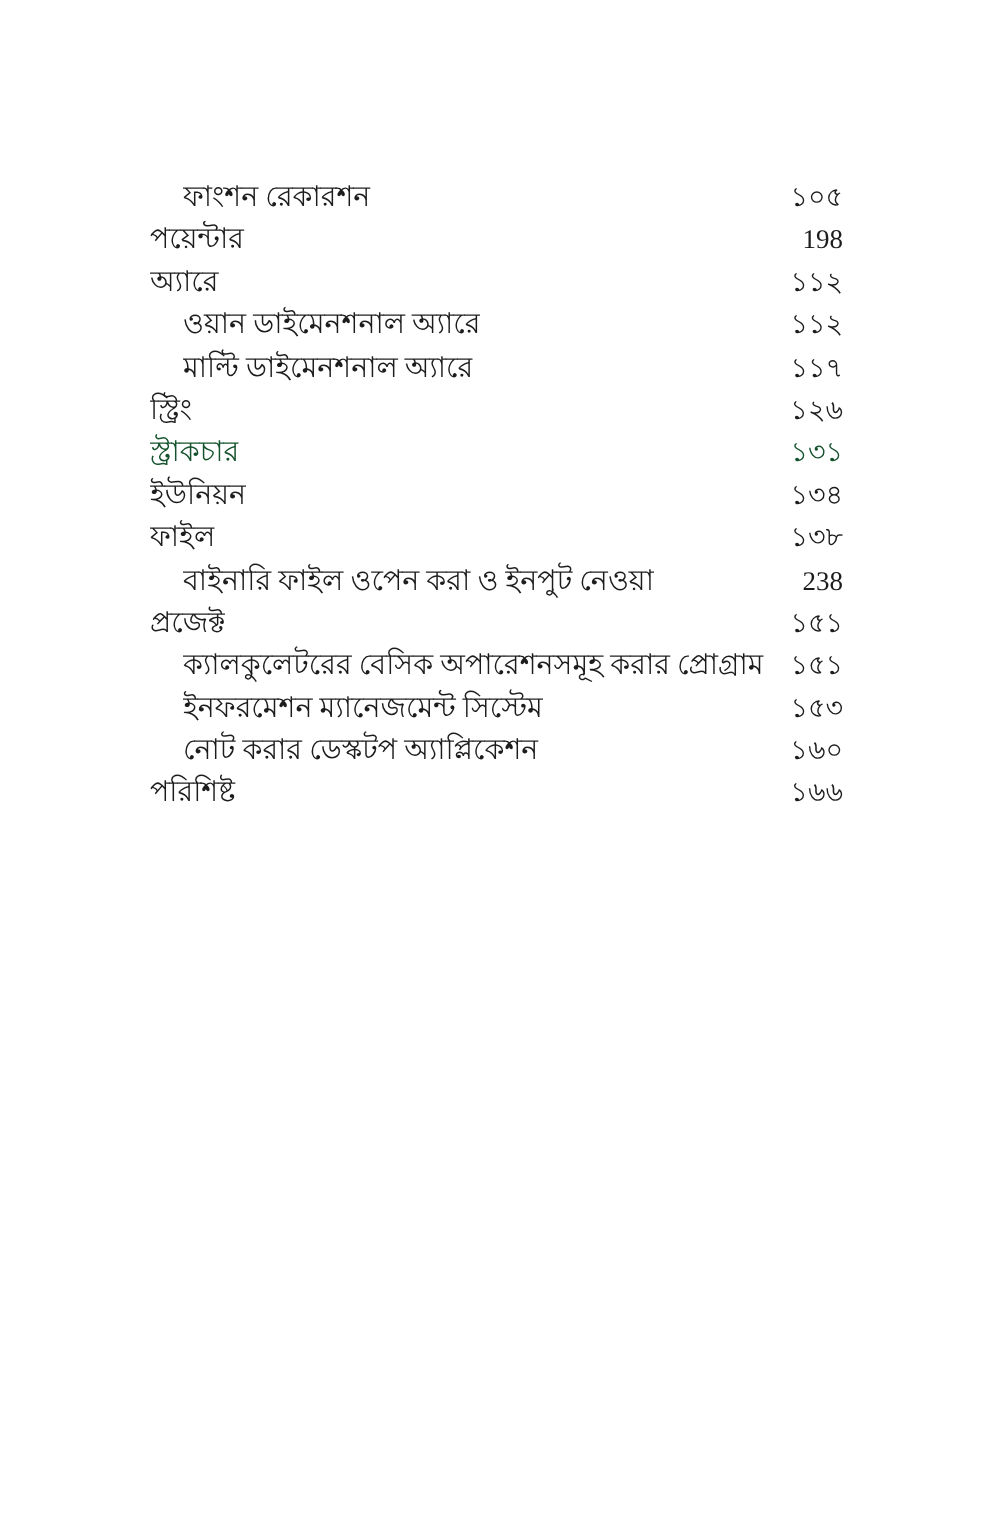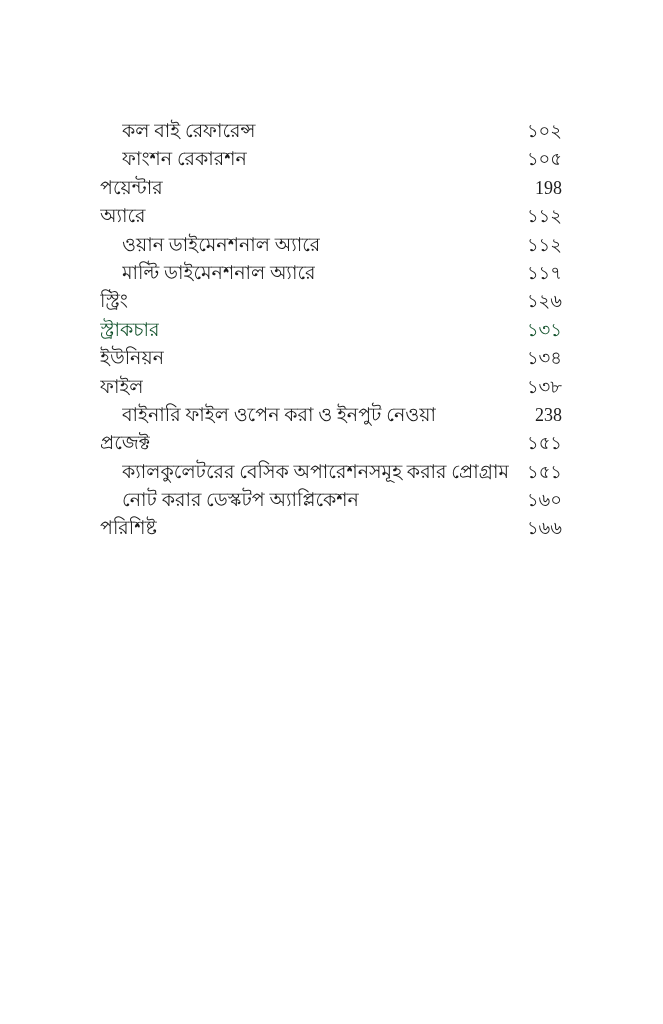--- a/index.html
+++ b/index.html
@@ -41,24 +41,20 @@
     font-size: 18px;
     margin-left: 12px;
   }
 </style>
 </head>
 <body>
 
 <div class="book-page">
   <div class="toc" id="toc">
       <div class="toc-row level-1" style="color: rgb(28, 28, 28);">
-    <span class="toc-label">কল বাই রেফারেন্স</span>
-    <span class="toc-page">১০২</span>
-  </div>
-      <div class="toc-row level-1" style="color: rgb(28, 28, 28);">
     <span class="toc-label">ফাংশন রেকারশন</span>
     <span class="toc-page">১০৫</span>
   </div>
       <div class="toc-row" style="color: rgb(28, 28, 28);">
     <span class="toc-label">পয়েন্টার</span>
     <span class="toc-page">198</span>
   </div>
       <div class="toc-row" style="color: rgb(28, 28, 28);">
     <span class="toc-label">অ্যারে</span>
     <span class="toc-page">১১২</span>
@@ -93,20 +89,24 @@
   </div>
       <div class="toc-row" style="color: rgb(28, 28, 28);">
     <span class="toc-label">প্রজেক্ট</span>
     <span class="toc-page">১৫১</span>
   </div>
       <div class="toc-row level-1" style="color: rgb(28, 28, 28);">
     <span class="toc-label">ক্যালকুলেটরের বেসিক অপারেশনসমূহ করার প্রোগ্রাম</span>
     <span class="toc-page">১৫১</span>
   </div>
       <div class="toc-row level-1" style="color: rgb(28, 28, 28);">
+    <span class="toc-label">ইনফরমেশন ম্যানেজমেন্ট সিস্টেম</span>
+    <span class="toc-page">১৫৩</span>
+  </div>
+      <div class="toc-row level-1" style="color: rgb(28, 28, 28);">
     <span class="toc-label">নোট করার ডেস্কটপ অ্যাপ্লিকেশন</span>
     <span class="toc-page">১৬০</span>
   </div>
       <div class="toc-row" style="color: rgb(28, 28, 28); gap: 32px;">
     <span class="toc-label">পরিশিষ্ট</span>
     <span class="toc-page">১৬৬</span>
   </div>
     </div>
 </div>
 

